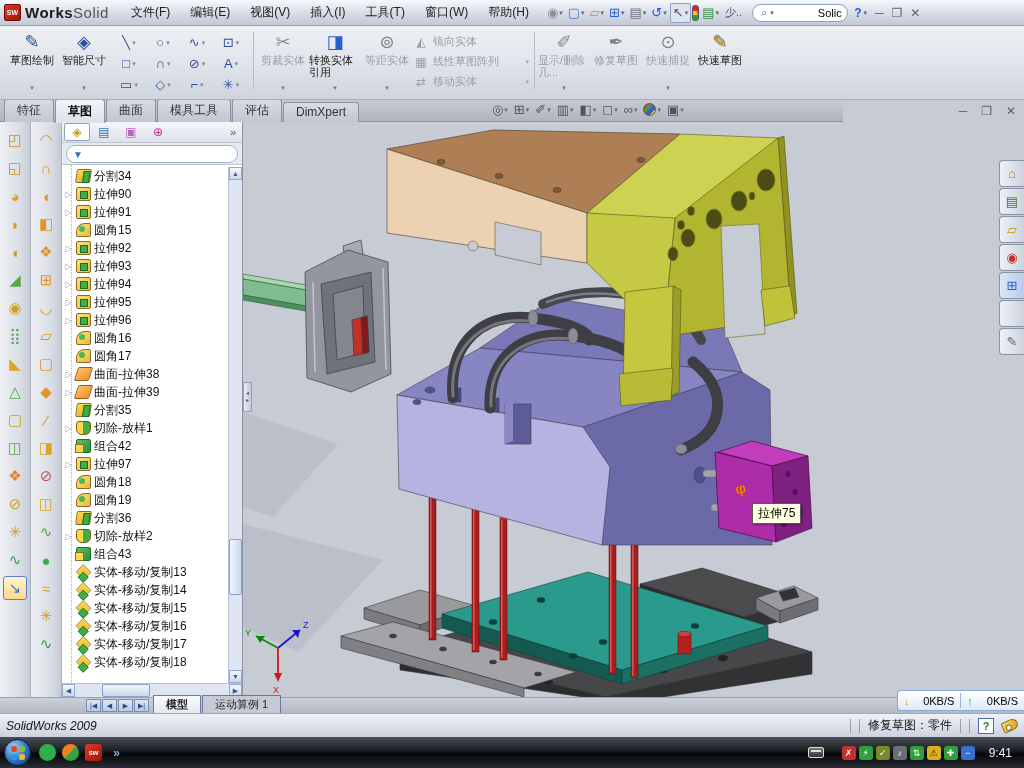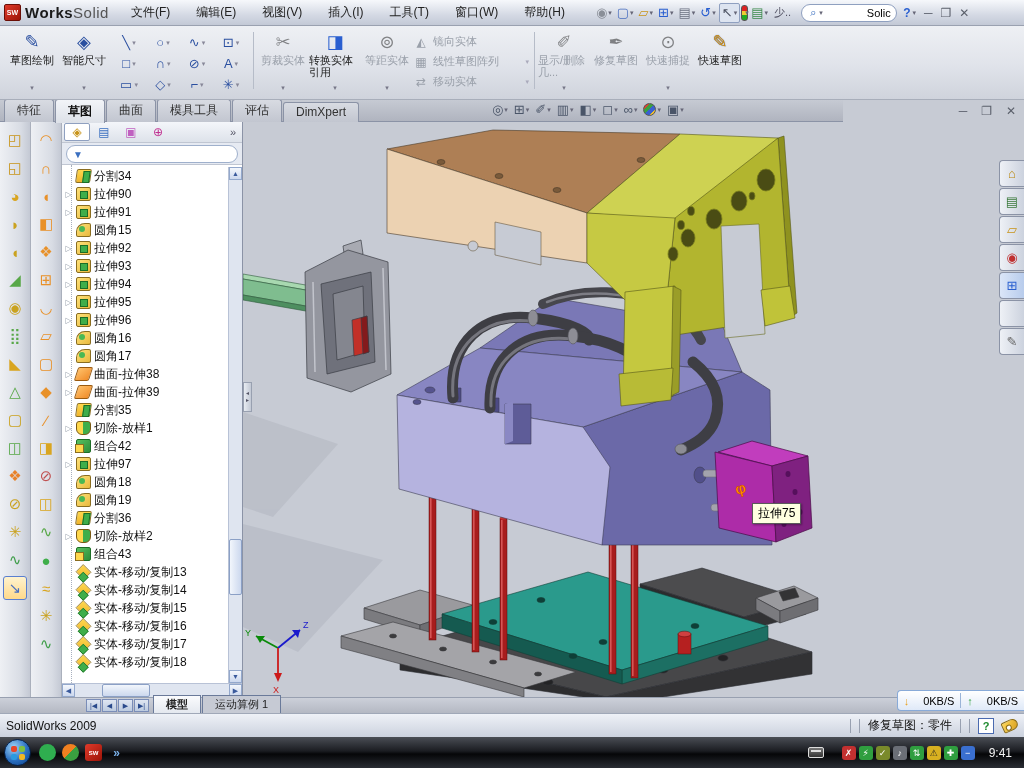--- a/index.html
+++ b/index.html
@@ -5,21 +5,21 @@
   *{margin:0;padding:0;box-sizing:border-box;}
   html,body{width:1024px;height:768px;overflow:hidden;}
   body{font-family:"Liberation Sans","DejaVu Sans",sans-serif;position:relative;background:#c7cbd4;font-size:12px;-webkit-font-smoothing:antialiased;}
 
   
   .titlebar{position:absolute;left:0;top:0;width:1024px;height:26px;background:linear-gradient(#f6f8fb,#d4d9e4 60%,#c3c9d6);border-bottom:1px solid #9aa1b0;display:flex;align-items:center;padding:0 4px;z-index:40;}
   .swlogo{width:17px;height:17px;background:linear-gradient(135deg,#e03a2a,#9c1408);border:1px solid #6a0e06;border-radius:2px;color:#fff;font-size:7px;font-weight:bold;display:flex;align-items:center;justify-content:center;margin-right:4px;}
   .apptitle{font-size:15px;letter-spacing:.5px;margin-right:14px;white-space:nowrap;}
   .apptitle b{color:#1a1a1a;}
   .apptitle span.lt{color:#555;font-weight:normal;}
-  .menus{display:flex;gap:10px;margin-right:21px;}
+  .menus{display:flex;gap:4px;margin-right:8px;}
   .menu-item{padding:3px 8px;color:#222;cursor:default;border-radius:2px;}
   .tb-icons{display:flex;align-items:center;gap:1px;}
   .tbtn{display:flex;align-items:center;padding:1px 2px;border-radius:2px;height:20px;}
   .tbtn .g{font-size:13px;line-height:13px;}
   .tbtn .dd{font-size:7px;color:#667;margin-left:1px;}
   .tbtn.boxed{border:1px solid #8fa0c0;background:#dde4f0;}
   .traffic{width:7px;height:16px;border-radius:3px;background:linear-gradient(#d22 0 33%,#ec3 33% 66%,#2a2 66% 100%);border:1px solid #555;}
   .overflow-lbl{color:#556;font-size:11px;margin:0 4px;}
   .searchpill{display:flex;align-items:center;background:#fff;border:1px solid #8fa0c0;border-radius:10px;height:18px;padding:0 8px;margin:0 6px;width:96px;}
   .searchpill .mag{color:#3a6fc0;font-size:11px;margin-right:3px;}
@@ -125,21 +125,21 @@
 
   
   .netov{position:absolute;right:0;top:690px;height:21px;display:flex;align-items:center;background:linear-gradient(#ffffff,#dfe9f8);border:1px solid #88aad8;border-right:none;border-radius:4px 0 0 4px;padding:0 6px;gap:6px;z-index:35;font-size:11px;}
   .netov .dn{color:#e8a020;font-weight:bold;}
   .netov .up{color:#2fa040;font-weight:bold;}
   .netov .cell{display:flex;gap:14px;align-items:center;}
   .netov .div{width:1px;height:15px;background:#9ab4d8;}
 
   
   .statusbar{position:absolute;left:0;top:713px;width:1024px;height:24px;background:linear-gradient(#eef1f7,#ccd2de);border-top:1px solid #a0a8b8;display:flex;align-items:center;padding:0 6px;z-index:36;}
-  .st-left{color:#111;}
+  .st-left{color:#111;font-style:italic;}
   .st-right{margin-left:auto;display:flex;align-items:center;gap:8px;}
   .stsep{width:1px;height:14px;background:#98a0b0;}
   .st-edit{color:#111;}
   .helpbox{width:16px;height:16px;background:#fff;border:1px solid #4a6ab0;color:#1e8a2e;font-weight:bold;font-size:11px;display:flex;align-items:center;justify-content:center;}
   .tagicon{width:16px;height:11px;background:linear-gradient(135deg,#ffd85a,#d8a020);border:1px solid #8a6a10;border-radius:2px 6px 6px 2px;transform:rotate(-25deg);position:relative;}
   .tagicon::after{content:"";position:absolute;left:2px;top:3px;width:4px;height:4px;border-radius:50%;background:#fff;border:1px solid #8a6a10;}
 
   
   .taskbar{position:absolute;left:0;top:737px;width:1024px;height:31px;background:linear-gradient(#4a4e55,#1b1d22 45%,#050608 55%,#2a2d34);display:flex;align-items:center;padding:0 4px;z-index:50;}
   .orb{width:27px;height:27px;border-radius:50%;background:radial-gradient(circle at 35% 30%,#9ed4f8,#2a6fc0 55%,#0a3a80);border:1px solid #06224c;position:relative;flex:none;margin-right:8px;}

